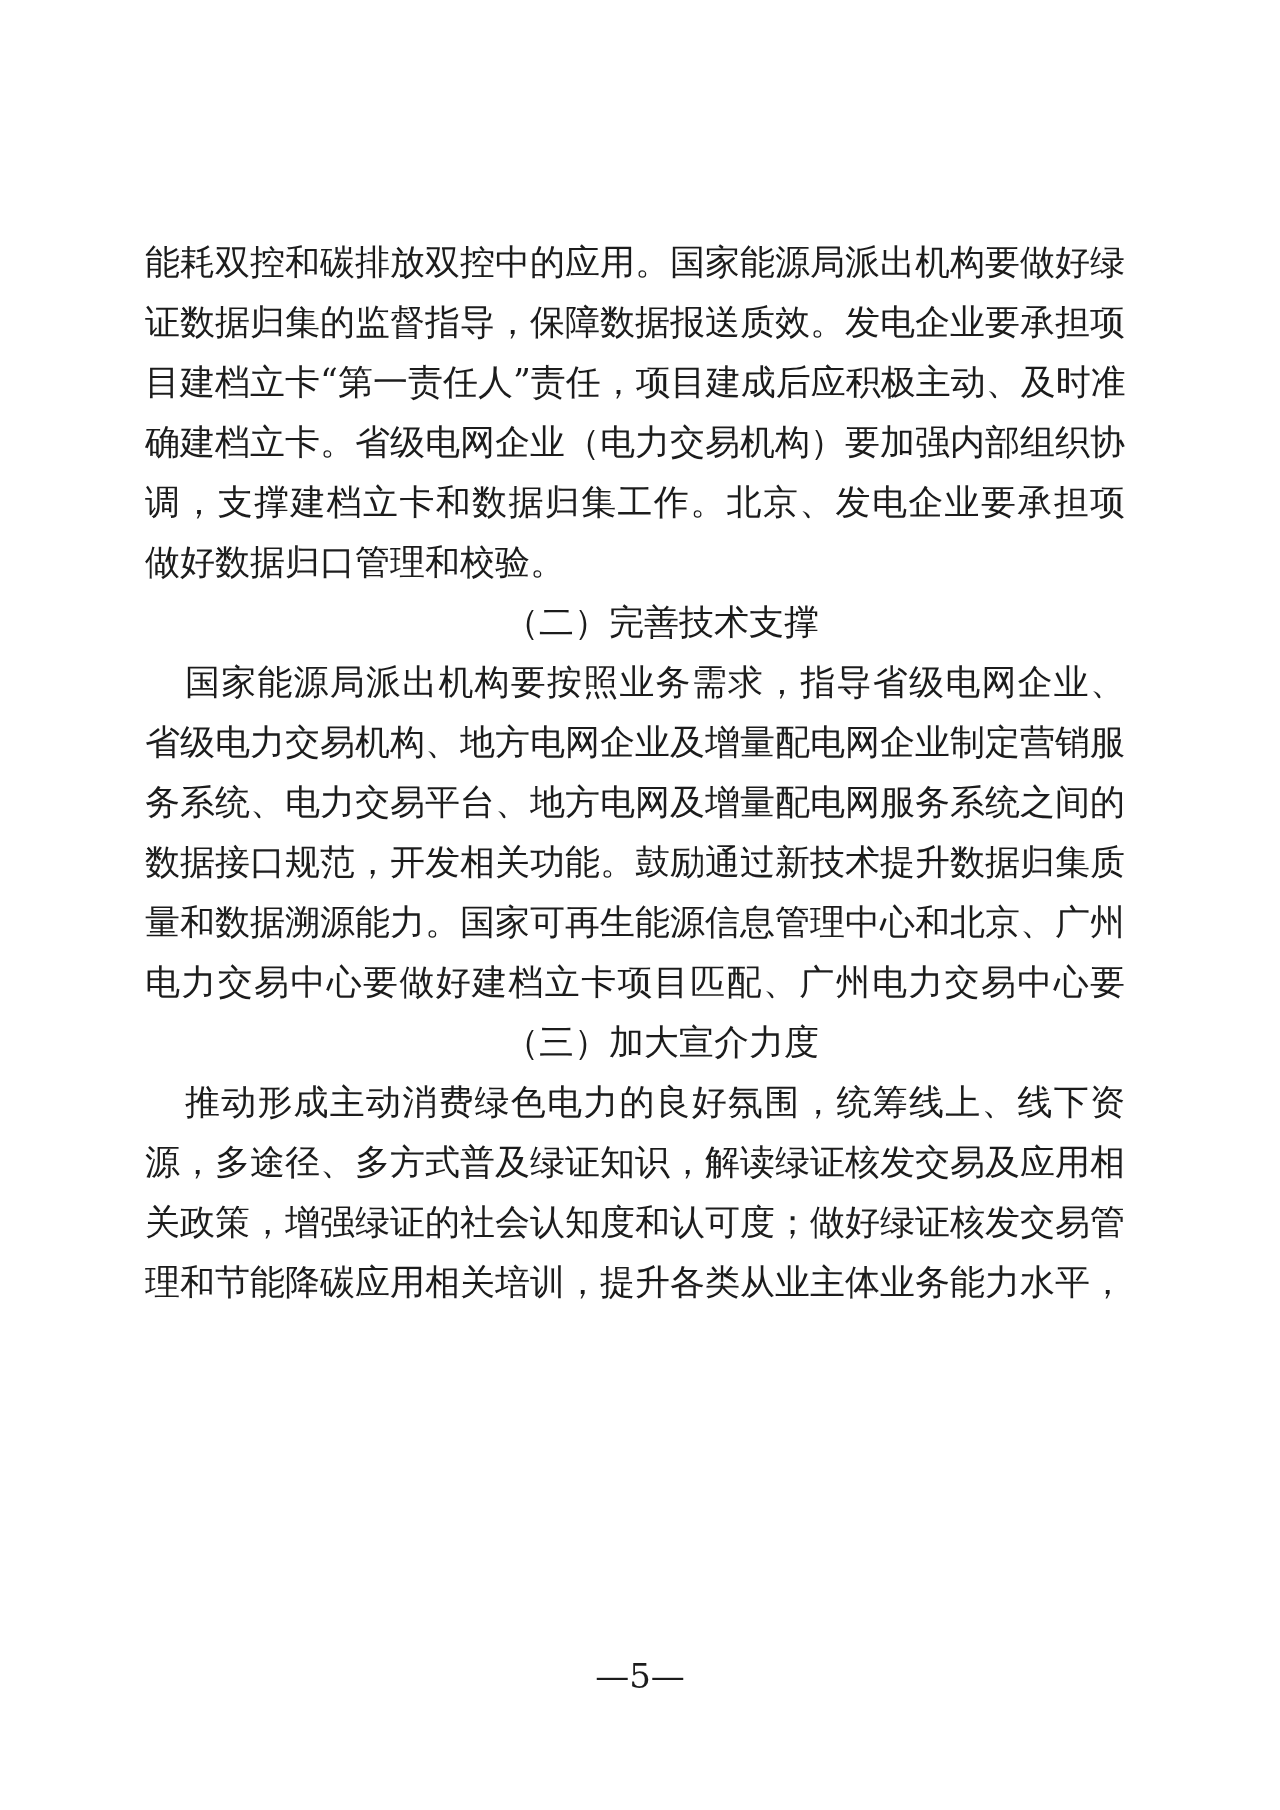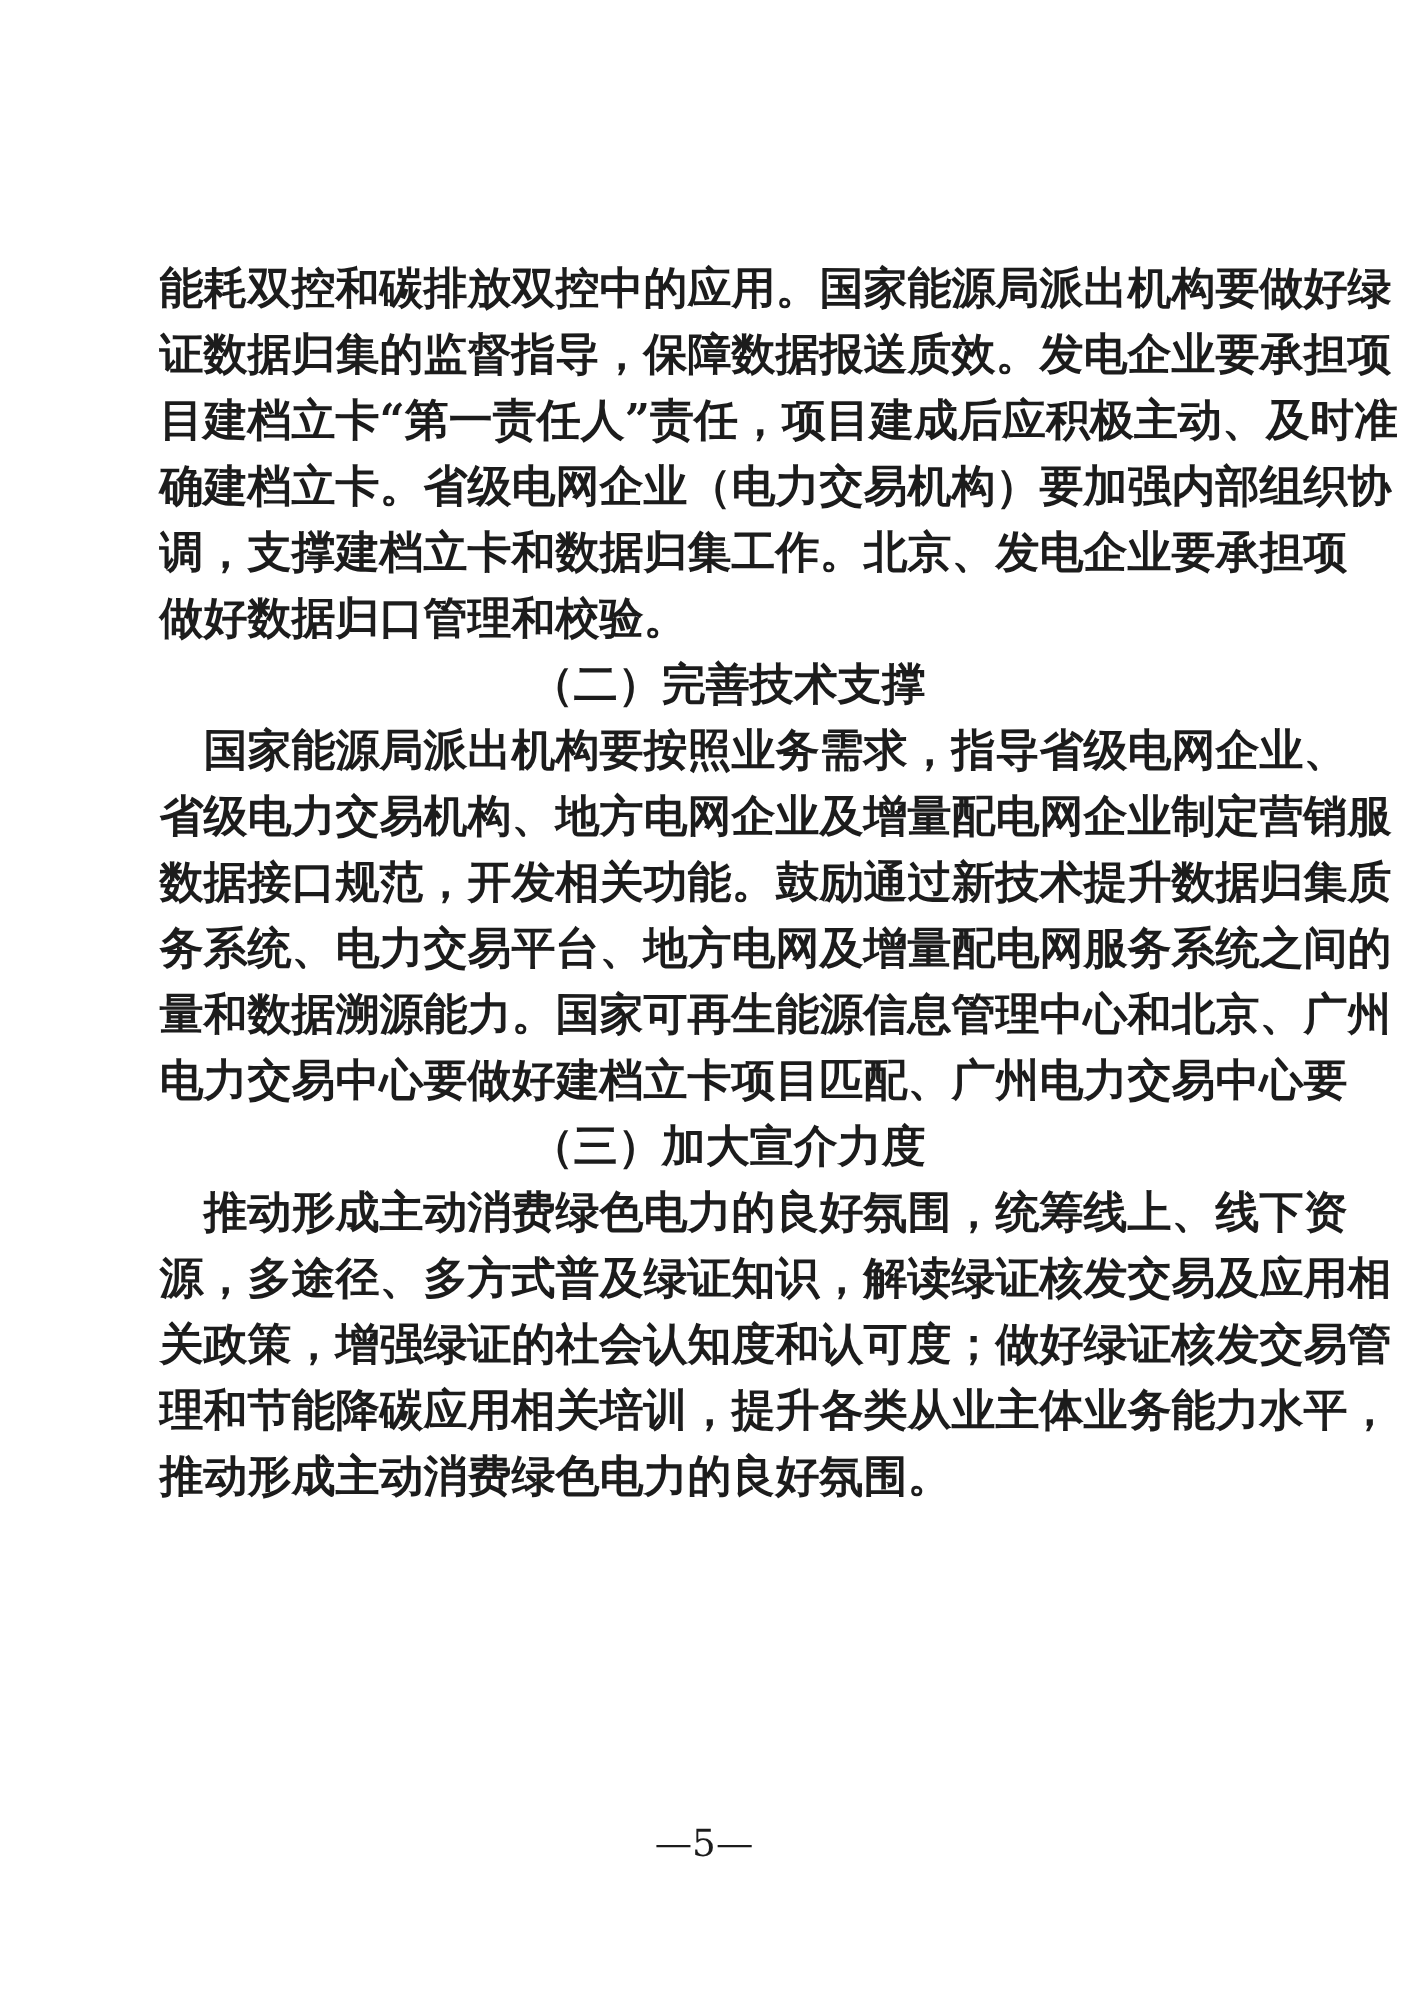--- a/index.html
+++ b/index.html
@@ -21,22 +21,22 @@
   }
   .textblock {
     position: absolute;
     left: 145px;
     top: 232px;
     width: 980px;
   }
   .line {
     height: 60px;
     line-height: 60px;
-    font-size: 40px;
-    font-weight: 700;
+    font-size: 35px;
+    font-weight: 400;
     color: #1c1c1c;
     white-space: nowrap;
     overflow: visible;
   }
   .fill {
     text-align: justify;
     text-align-last: justify;
   }
   .indent {
     padding-left: 40px;
@@ -65,27 +65,26 @@
   <div class="textblock">
     <div class="line fill">能耗双控和碳排放双控中的应用。国家能源局派出机构要做好绿</div>
     <div class="line fill">证数据归集的监督指导，保障数据报送质效。发电企业要承担项</div>
     <div class="line fill">目建档立卡“第一责任人”责任，项目建成后应积极主动、及时准</div>
     <div class="line fill">确建档立卡。省级电网企业（电力交易机构）要加强内部组织协</div>
     <div class="line fill">调，支撑建档立卡和数据归集工作。北京、发电企业要承担项</div>
     <div class="line">做好数据归口管理和校验。</div>
     <div class="line heading">（二）完善技术支撑</div>
     <div class="line fill indent">国家能源局派出机构要按照业务需求，指导省级电网企业、</div>
     <div class="line fill">省级电力交易机构、地方电网企业及增量配电网企业制定营销服</div>
+    <div class="line fill">务系统、电力交易平台、地方电网及增量配电网服务系统之间的</div>
     <div class="line fill">数据接口规范，开发相关功能。鼓励通过新技术提升数据归集质</div>
-    <div class="line fill">务系统、电力交易平台、地方电网及增量配电网服务系统之间的</div>
     <div class="line fill">量和数据溯源能力。国家可再生能源信息管理中心和北京、广州</div>
     <div class="line fill">电力交易中心要做好建档立卡项目匹配、广州电力交易中心要</div>
     <div class="line heading">（三）加大宣介力度</div>
     <div class="line fill indent">推动形成主动消费绿色电力的良好氛围，统筹线上、线下资</div>
     <div class="line fill">源，多途径、多方式普及绿证知识，解读绿证核发交易及应用相</div>
     <div class="line fill">关政策，增强绿证的社会认知度和认可度；做好绿证核发交易管</div>
     <div class="line fill">理和节能降碳应用相关培训，提升各类从业主体业务能力水平，</div>
-    <div class="line">推动形成主动消费绿色电力的良好氛围。</div>
   </div>
 
   <div class="page-number">—5—</div>
 
 </div>
 
 </body></html>

